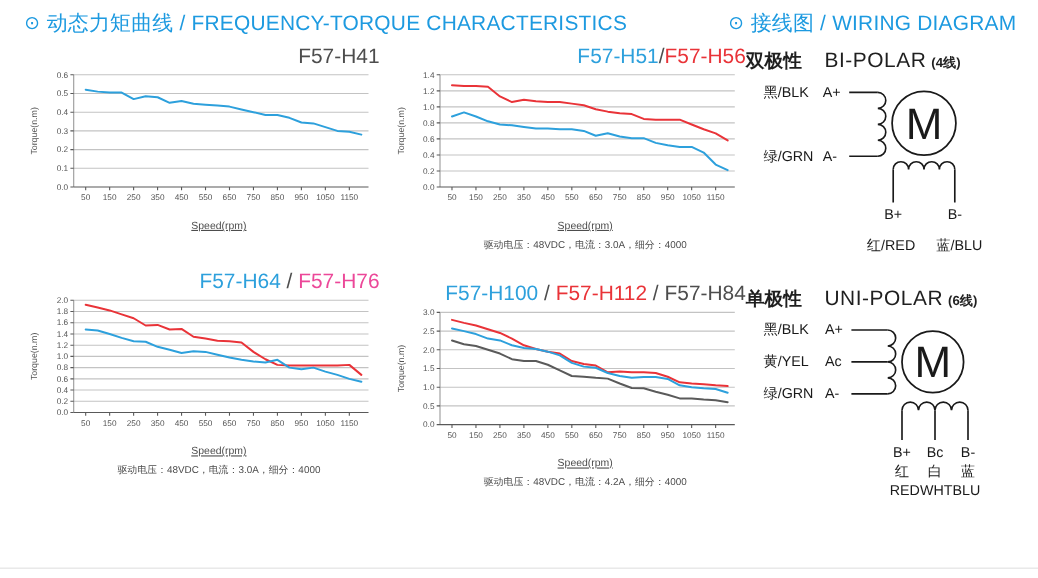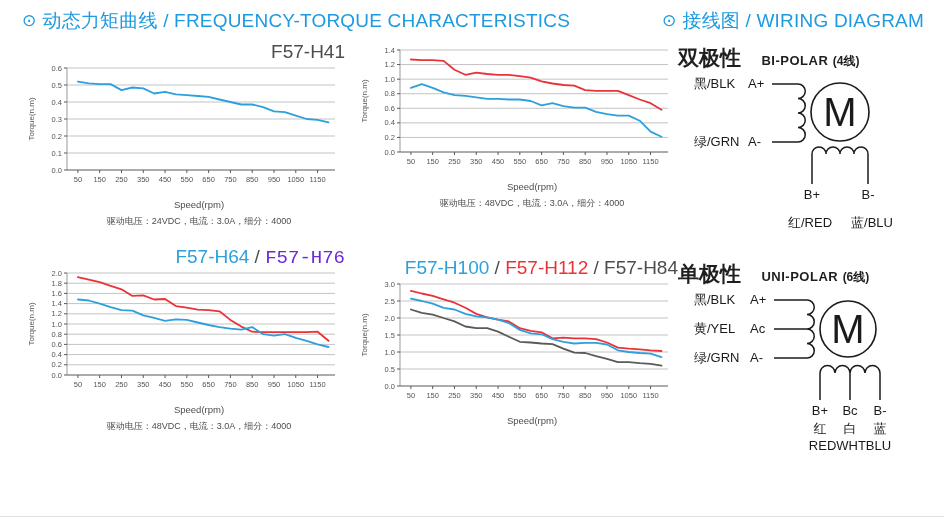--- a/index.html
+++ b/index.html
@@ -6,32 +6,32 @@
   body{font-family:"Liberation Sans","DejaVu Sans",sans-serif;-webkit-font-smoothing:antialiased;}
   #page{position:relative;width:944px;height:525px;background:#fff;overflow:hidden;}
 
   .section-header{position:absolute;top:8px;font-size:19px;letter-spacing:.2px;color:#1d9ae0;white-space:nowrap;}
   .section-header .bullet{font-size:17px;margin-right:6px;position:relative;top:-1px;}
   #header-left{left:22px;}
   #header-right{left:662px;}
 
   .chart{position:absolute;width:320px;}
   .chart-title{width:320px;box-sizing:border-box;padding-left:28px;text-align:right;font-size:19px;height:18px;line-height:16px;white-space:nowrap;}
-  .chart-xlabel{width:320px;box-sizing:border-box;padding-left:28px;text-align:center;font-size:9.5px;color:#4d4d4d;margin-top:1px;}
+  .chart-xlabel{width:320px;box-sizing:border-box;padding-left:28px;text-align:center;font-size:9.5px;color:#4d4d4d;margin-top:1px;text-decoration:underline;}
   .chart-caption{width:320px;box-sizing:border-box;padding-left:28px;text-align:center;font-size:9px;color:#4d4d4d;margin-top:5px;}
   svg text{font-family:"Liberation Sans","DejaVu Sans",sans-serif;}
 
   #chart-0{left:25px;top:44px;}
   #chart-1{left:358px;top:44px;}
   #chart-2{left:25px;top:249px;}
   #chart-3{left:358px;top:249px;margin-top:11px;}
 
   .wiring-heading{position:absolute;left:678px;white-space:nowrap;color:#1f1f1f;}
-  .wiring-heading .zh{font-size:21px;font-weight:bold;}
-  .wiring-heading .en{font-size:13px;font-weight:bold;letter-spacing:.5px;padding-left:16px;}
+  .wiring-heading .zh{font-size:17px;font-weight:bold;}
+  .wiring-heading .en{font-size:19px;font-weight:normal;letter-spacing:.5px;padding-left:16px;}
   .wiring-heading .suffix{font-size:12px;font-weight:bold;}
   #bipolar-heading{top:44px;}
   #unipolar-heading{top:260px;}
   #bipolar-svg{position:absolute;left:678px;top:72px;}
   #unipolar-svg{position:absolute;left:678px;top:288px;}
 
   .note{position:absolute;left:22px;font-size:10px;white-space:nowrap;}
   #note-zh{top:441px;color:#e93338;font-weight:bold;}
   #note-en{top:454px;color:#1d9ae0;}
   #bottom-rule{position:absolute;left:0;top:516px;width:944px;height:1px;background:#e0e0e0;}
@@ -94,23 +94,23 @@
         <line x1="248.9918699186992" y1="108" x2="248.9918699186992" y2="111" stroke="#595959" stroke-width="1"></line>
         <text x="248.9918699186992" y="120" text-anchor="middle" font-size="7.5" fill="#555555">950</text>
         <line x1="270.780487804878" y1="108" x2="270.780487804878" y2="111" stroke="#595959" stroke-width="1"></line>
         <text x="270.780487804878" y="120" text-anchor="middle" font-size="7.5" fill="#555555">1050</text>
         <line x1="292.5691056910569" y1="108" x2="292.5691056910569" y2="111" stroke="#595959" stroke-width="1"></line>
         <text x="292.5691056910569" y="120" text-anchor="middle" font-size="7.5" fill="#555555">1150</text>
         <text x="9" y="57" text-anchor="middle" font-size="8" fill="#555555" transform="rotate(-90 9 57)">Torque(n.m)</text>
         <polyline points="52.9,19.6 63.8,21.3 74.7,22.1 85.6,22.1 96.5,28.1 107.4,25.5 118.3,26.4 129.2,31.5 140.0,29.8 150.9,32.3 161.8,33.2 172.7,34.0 183.6,34.9 194.5,37.5 205.4,40.0 216.3,42.5 227.2,42.5 238.1,45.1 249.0,49.4 259.9,50.2 270.8,53.6 281.7,57.0 292.6,57.8 303.5,60.4" fill="none" stroke="#2da0dc" stroke-width="1.8" stroke-linejoin="round" stroke-linecap="round"></polyline>
       </svg>
     <div class="chart-xlabel">Speed(rpm)</div>
-    <div class="chart-caption">驱动电压：24VDC，电流：3.0A，细分：4000</div>
   </div>
   <div class="chart" id="chart-1">
+    <div class="chart-title"><span style="color: rgb(45, 160, 220);">F57-H51</span><span style="color: rgb(77, 77, 77);">/</span><span style="color: rgb(233, 51, 56);">F57-H56</span></div>
     <svg class="chart-plot" width="320" height="132" viewBox="0 0 320 132">
         <line x1="42" y1="93.42857142857143" x2="310" y2="93.42857142857143" stroke="#c3c3c3" stroke-width="1"></line>
         <line x1="42" y1="78.85714285714285" x2="310" y2="78.85714285714285" stroke="#c3c3c3" stroke-width="1"></line>
         <line x1="42" y1="64.28571428571428" x2="310" y2="64.28571428571428" stroke="#c3c3c3" stroke-width="1"></line>
         <line x1="42" y1="49.71428571428571" x2="310" y2="49.71428571428571" stroke="#c3c3c3" stroke-width="1"></line>
         <line x1="42" y1="35.14285714285714" x2="310" y2="35.14285714285714" stroke="#c3c3c3" stroke-width="1"></line>
         <line x1="42" y1="20.571428571428555" x2="310" y2="20.571428571428555" stroke="#c3c3c3" stroke-width="1"></line>
         <line x1="42" y1="5.999999999999977" x2="310" y2="5.999999999999977" stroke="#c3c3c3" stroke-width="1"></line>
         <line x1="42" y1="6" x2="42" y2="108" stroke="#999999" stroke-width="1"></line>
         <line x1="42" y1="108" x2="310" y2="108" stroke="#595959" stroke-width="1"></line>
@@ -155,21 +155,21 @@
         <line x1="292.5691056910569" y1="108" x2="292.5691056910569" y2="111" stroke="#595959" stroke-width="1"></line>
         <text x="292.5691056910569" y="120" text-anchor="middle" font-size="7.5" fill="#555555">1150</text>
         <text x="9" y="57" text-anchor="middle" font-size="8" fill="#555555" transform="rotate(-90 9 57)">Torque(n.m)</text>
         <polyline points="52.9,15.5 63.8,16.2 74.7,16.2 85.6,16.9 96.5,25.7 107.4,30.8 118.3,28.6 129.2,30.0 140.0,30.8 150.9,30.8 161.8,32.2 172.7,33.7 183.6,37.3 194.5,39.5 205.4,41.0 216.3,41.7 227.2,46.1 238.1,46.8 249.0,46.8 259.9,46.8 270.8,51.2 281.7,55.5 292.6,59.2 303.5,65.7" fill="none" stroke="#e93338" stroke-width="1.8" stroke-linejoin="round" stroke-linecap="round"></polyline>
         <polyline points="52.9,43.9 63.8,40.2 74.7,43.9 85.6,48.3 96.5,51.2 107.4,51.9 118.3,53.4 129.2,54.8 140.0,54.8 150.9,55.5 161.8,55.5 172.7,57.0 183.6,61.4 194.5,59.2 205.4,62.1 216.3,63.6 227.2,63.6 238.1,67.9 249.0,70.1 259.9,71.6 270.8,71.6 281.7,76.7 292.6,87.6 303.5,92.7" fill="none" stroke="#2da0dc" stroke-width="1.8" stroke-linejoin="round" stroke-linecap="round"></polyline>
       </svg>
     <div class="chart-xlabel">Speed(rpm)</div>
     <div class="chart-caption">驱动电压：48VDC，电流：3.0A，细分：4000</div>
   </div>
   <div class="chart" id="chart-2">
-    <div class="chart-title"><span style="color: rgb(45, 160, 220);">F57-H64</span><span style="color: rgb(77, 77, 77);"> / </span><span style="color: #6d28d9; font-family: Liberation Mono, monospace;">F57-H76</span></div>
+    <div class="chart-title"><span style="color: rgb(45, 160, 220);">F57-H64</span><span style="color: rgb(77, 77, 77);"> / </span><span style="color: #ec4899;">F57-H76</span></div>
     <svg class="chart-plot" width="320" height="132" viewBox="0 0 320 132">
         <line x1="42" y1="97.8" x2="310" y2="97.8" stroke="#c3c3c3" stroke-width="1"></line>
         <line x1="42" y1="87.60000000000001" x2="310" y2="87.60000000000001" stroke="#c3c3c3" stroke-width="1"></line>
         <line x1="42" y1="77.39999999999999" x2="310" y2="77.39999999999999" stroke="#c3c3c3" stroke-width="1"></line>
         <line x1="42" y1="67.19999999999999" x2="310" y2="67.19999999999999" stroke="#c3c3c3" stroke-width="1"></line>
         <line x1="42" y1="57" x2="310" y2="57" stroke="#c3c3c3" stroke-width="1"></line>
         <line x1="42" y1="46.79999999999999" x2="310" y2="46.79999999999999" stroke="#c3c3c3" stroke-width="1"></line>
         <line x1="42" y1="36.599999999999994" x2="310" y2="36.599999999999994" stroke="#c3c3c3" stroke-width="1"></line>
         <line x1="42" y1="26.399999999999995" x2="310" y2="26.399999999999995" stroke="#c3c3c3" stroke-width="1"></line>
         <line x1="42" y1="16.199999999999996" x2="310" y2="16.199999999999996" stroke="#c3c3c3" stroke-width="1"></line>
@@ -277,20 +277,21 @@
         <line x1="270.780487804878" y1="108" x2="270.780487804878" y2="111" stroke="#595959" stroke-width="1"></line>
         <text x="270.780487804878" y="120" text-anchor="middle" font-size="7.5" fill="#555555">1050</text>
         <line x1="292.5691056910569" y1="108" x2="292.5691056910569" y2="111" stroke="#595959" stroke-width="1"></line>
         <text x="292.5691056910569" y="120" text-anchor="middle" font-size="7.5" fill="#555555">1150</text>
         <text x="9" y="57" text-anchor="middle" font-size="8" fill="#555555" transform="rotate(-90 9 57)">Torque(n.m)</text>
         <polyline points="52.9,12.8 63.8,15.5 74.7,17.9 85.6,21.3 96.5,24.7 107.4,29.8 118.3,35.9 129.2,39.3 140.0,41.7 150.9,43.4 161.8,50.2 172.7,52.9 183.6,54.3 194.5,60.4 205.4,59.7 216.3,60.4 227.2,60.4 238.1,61.1 249.0,64.5 259.9,69.6 270.8,70.6 281.7,71.3 292.6,72.3 303.5,73.0" fill="none" stroke="#e93338" stroke-width="1.8" stroke-linejoin="round" stroke-linecap="round"></polyline>
         <polyline points="52.9,20.6 63.8,23.0 74.7,25.7 85.6,29.8 96.5,31.5 107.4,35.9 118.3,38.3 129.2,39.3 140.0,41.7 150.9,45.1 161.8,51.9 172.7,55.3 183.6,56.3 194.5,61.1 205.4,63.8 216.3,65.5 227.2,64.8 238.1,64.8 249.0,66.5 259.9,72.3 270.8,74.0 281.7,75.0 292.6,75.7 303.5,79.1" fill="none" stroke="#2da0dc" stroke-width="1.8" stroke-linejoin="round" stroke-linecap="round"></polyline>
         <polyline points="52.9,31.5 63.8,34.9 74.7,36.6 85.6,40.0 96.5,43.4 107.4,48.5 118.3,50.2 129.2,50.2 140.0,53.6 150.9,58.7 161.8,63.8 172.7,64.5 183.6,65.5 194.5,66.2 205.4,70.6 216.3,74.7 227.2,75.0 238.1,78.1 249.0,80.8 259.9,84.2 270.8,84.2 281.7,85.2 292.6,85.9 303.5,87.6" fill="none" stroke="#5a5a5a" stroke-width="1.8" stroke-linejoin="round" stroke-linecap="round"></polyline>
       </svg>
     <div class="chart-xlabel">Speed(rpm)</div>
+    <div class="chart-caption">驱动电压：48VDC，电流：4.2A，细分：4000</div>
   </div>
 
   <div class="wiring-heading" id="bipolar-heading">
     <span class="zh">双极性</span>
     <span class="en">BI-POLAR</span>
     <span class="suffix">(4线)</span>
   </div>
   <svg id="bipolar-svg" width="250" height="170" viewBox="0 0 250 170">
       <text x="16" y="16" text-anchor="start" font-size="13" fill="#1a1a1a" font-weight="normal">黑/BLK</text>
       <text x="70" y="16" text-anchor="start" font-size="13" fill="#1a1a1a" font-weight="normal">A+</text>

